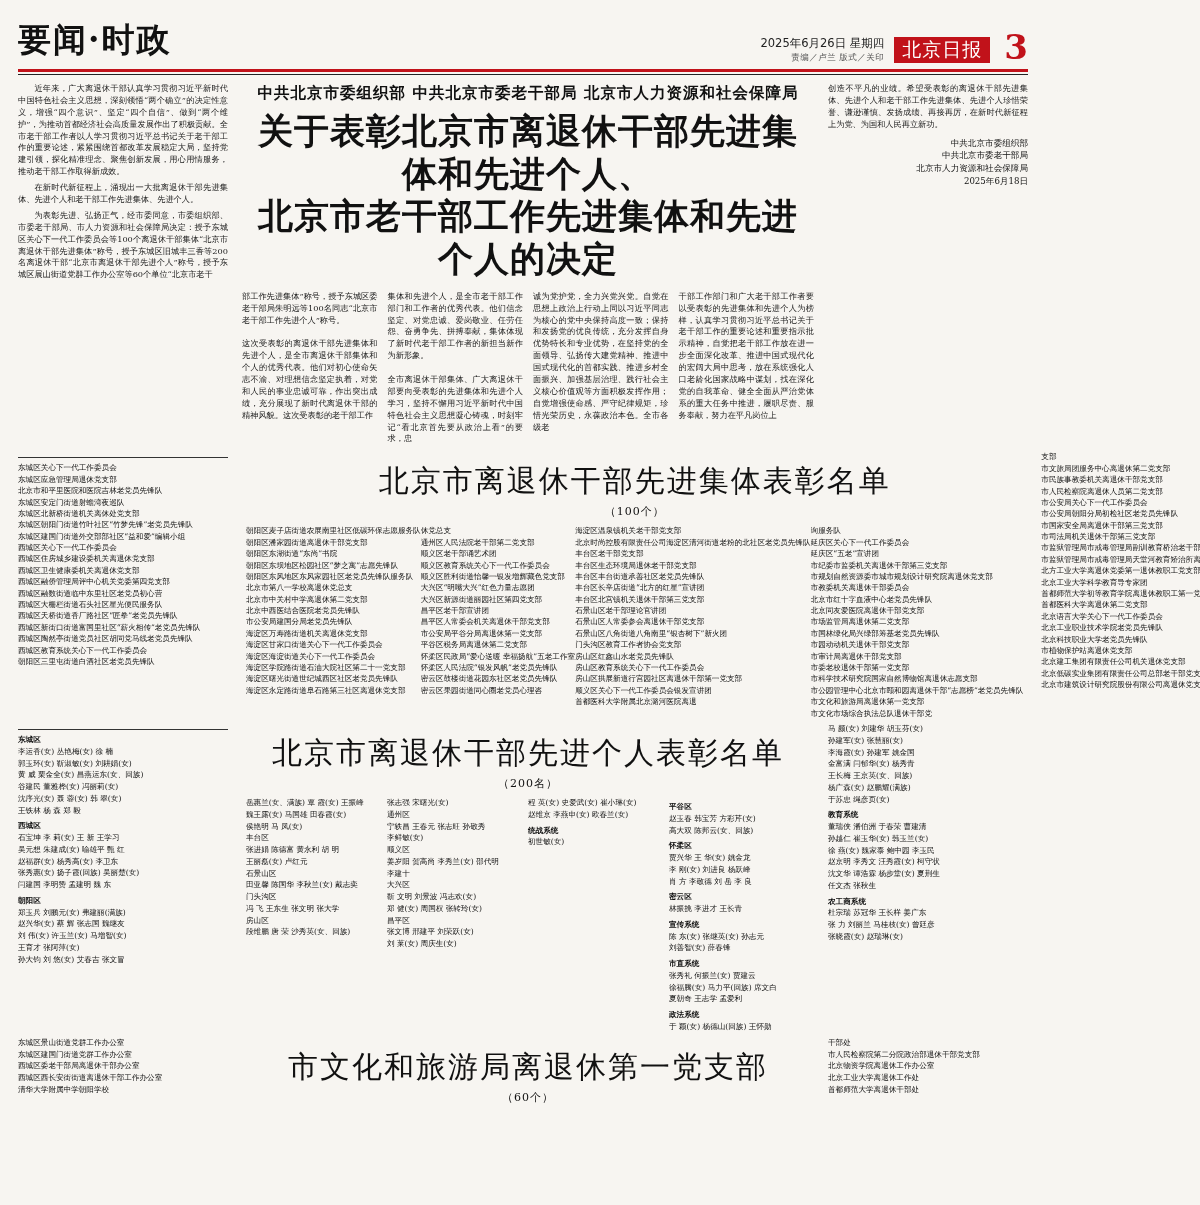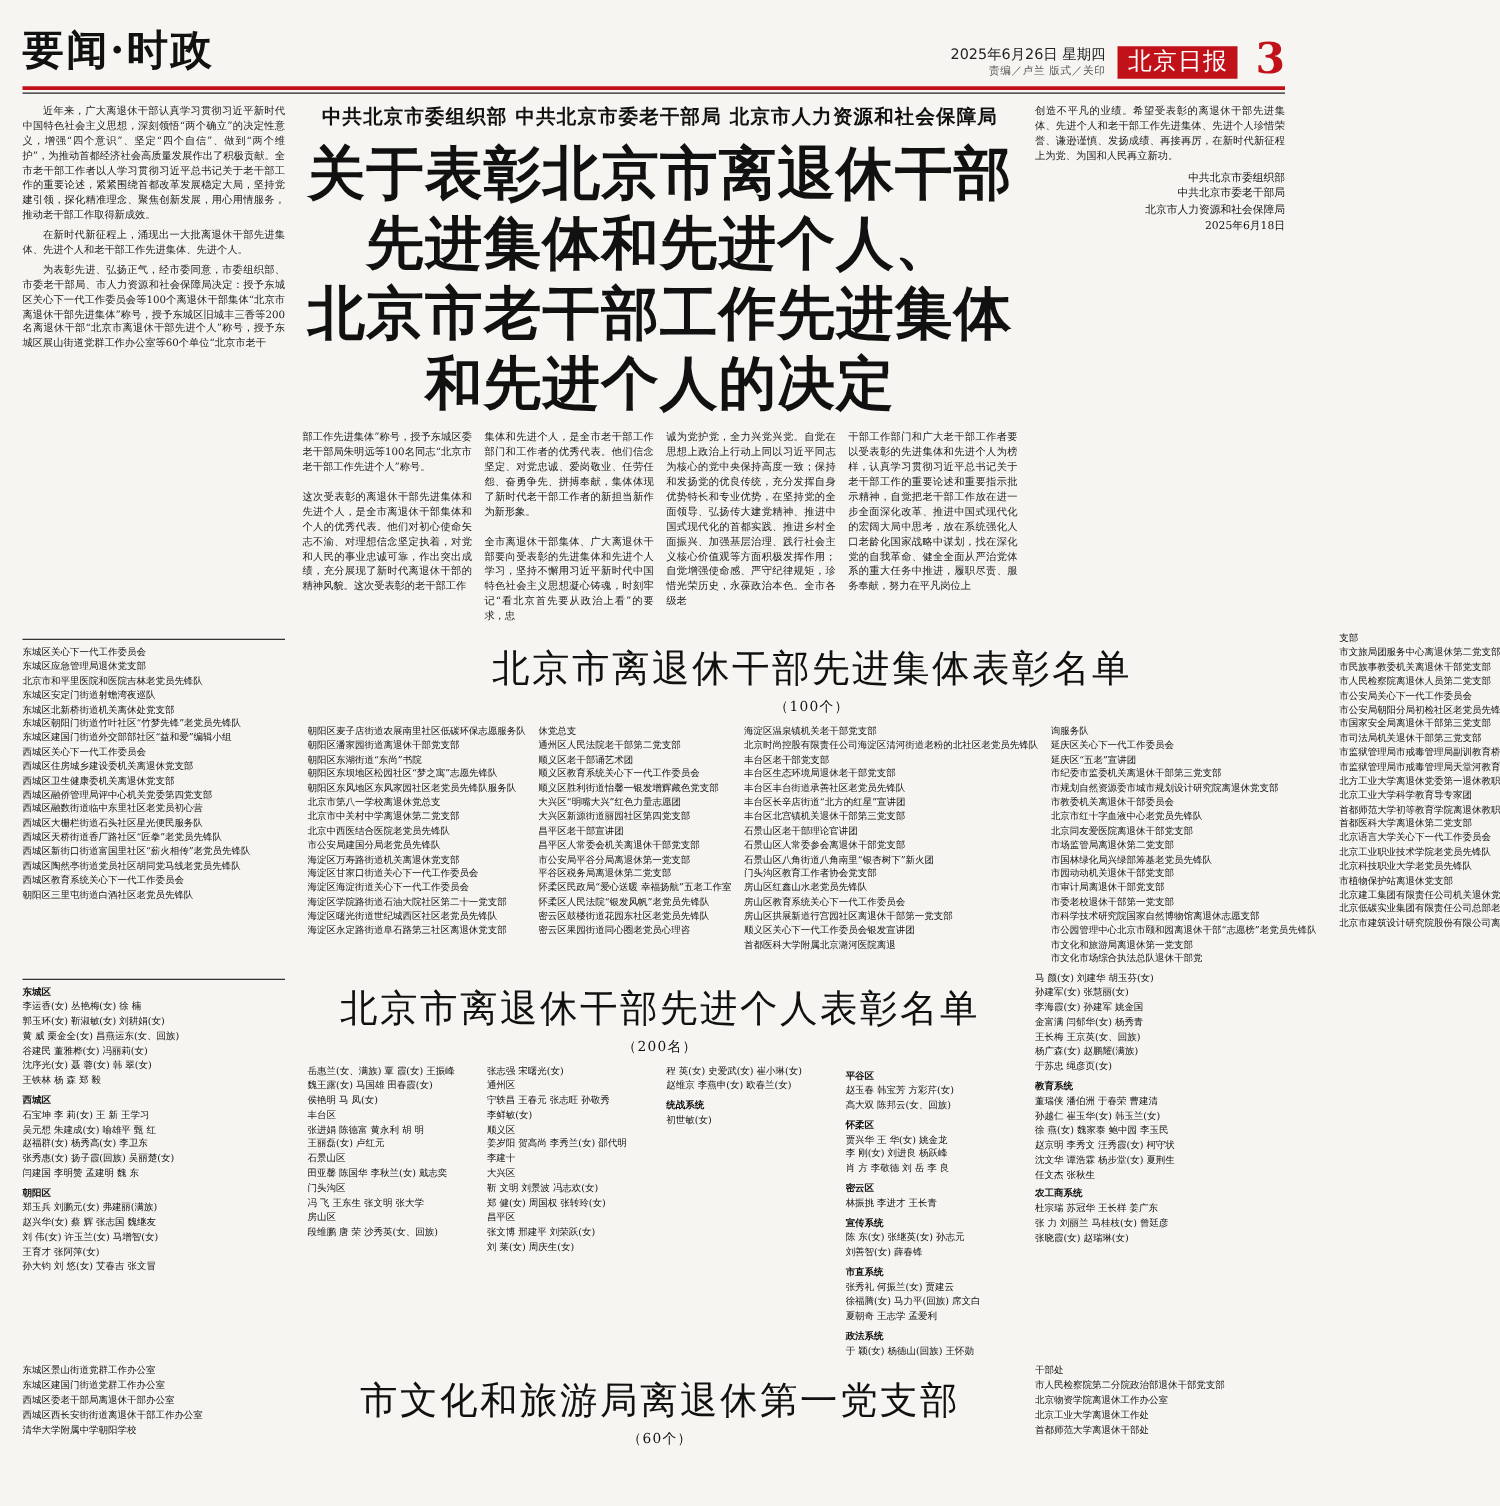--- a/index.html
+++ b/index.html
@@ -32,35 +32,35 @@
   .cjk{font-family:"DejaVu Serif","Liberation Serif",serif;}
   .col-text{font-size:8.2px;line-height:1.45;text-align:justify;color:#1a1a1a;}
   .col-text p{margin:0 0 4px 0;text-indent:2em;}
 
   
   .top{display:grid;grid-template-columns:210px 1fr 200px;gap:14px;margin-top:8px;}
   .headline-block{text-align:center;}
   .issuers{font-family:"DejaVu Serif","Liberation Serif",serif;font-weight:bold;font-size:15.5px;letter-spacing:1px;margin-bottom:6px;}
   .big-headline{
     font-family:"DejaVu Serif","Liberation Serif",serif;font-weight:bold;
-    font-size:46px;line-height:1.22;letter-spacing:1px;text-align:center;
+    font-size:35px;line-height:1.22;letter-spacing:1px;text-align:center;
   }
   .decision-cols{display:grid;grid-template-columns:repeat(4,1fr);gap:10px;margin-top:10px;}
   .sign{ text-align:right;font-size:8.6px;line-height:1.5;margin-top:6px;}
 
   
   .sec-head{text-align:center;margin:10px 0 2px;}
   .sec-head .h{
     font-family:"DejaVu Serif","Liberation Serif",serif;font-weight:normal;
     font-size:30px;letter-spacing:2px;
   }
   .sec-head .cnt{font-size:11px;margin-top:2px;letter-spacing:1px;}
 
   
-  .listcols{display:grid;gap:10px;margin-top:6px;}
+  .listcols{display:grid;margin-top:6px;}
   .unit{font-size:7.6px;line-height:1.5;color:#111;}
   .unit div{white-space:nowrap;overflow:hidden;text-overflow:ellipsis;}
 
   
   .names{font-size:7.6px;line-height:1.55;}
   .names .grp{font-weight:bold;display:block;margin-top:4px;}
 
   .hr-left{border-top:1px solid #333;margin:6px 0 4px;}
   .sideblock{font-size:7.6px;line-height:1.55;}
 

